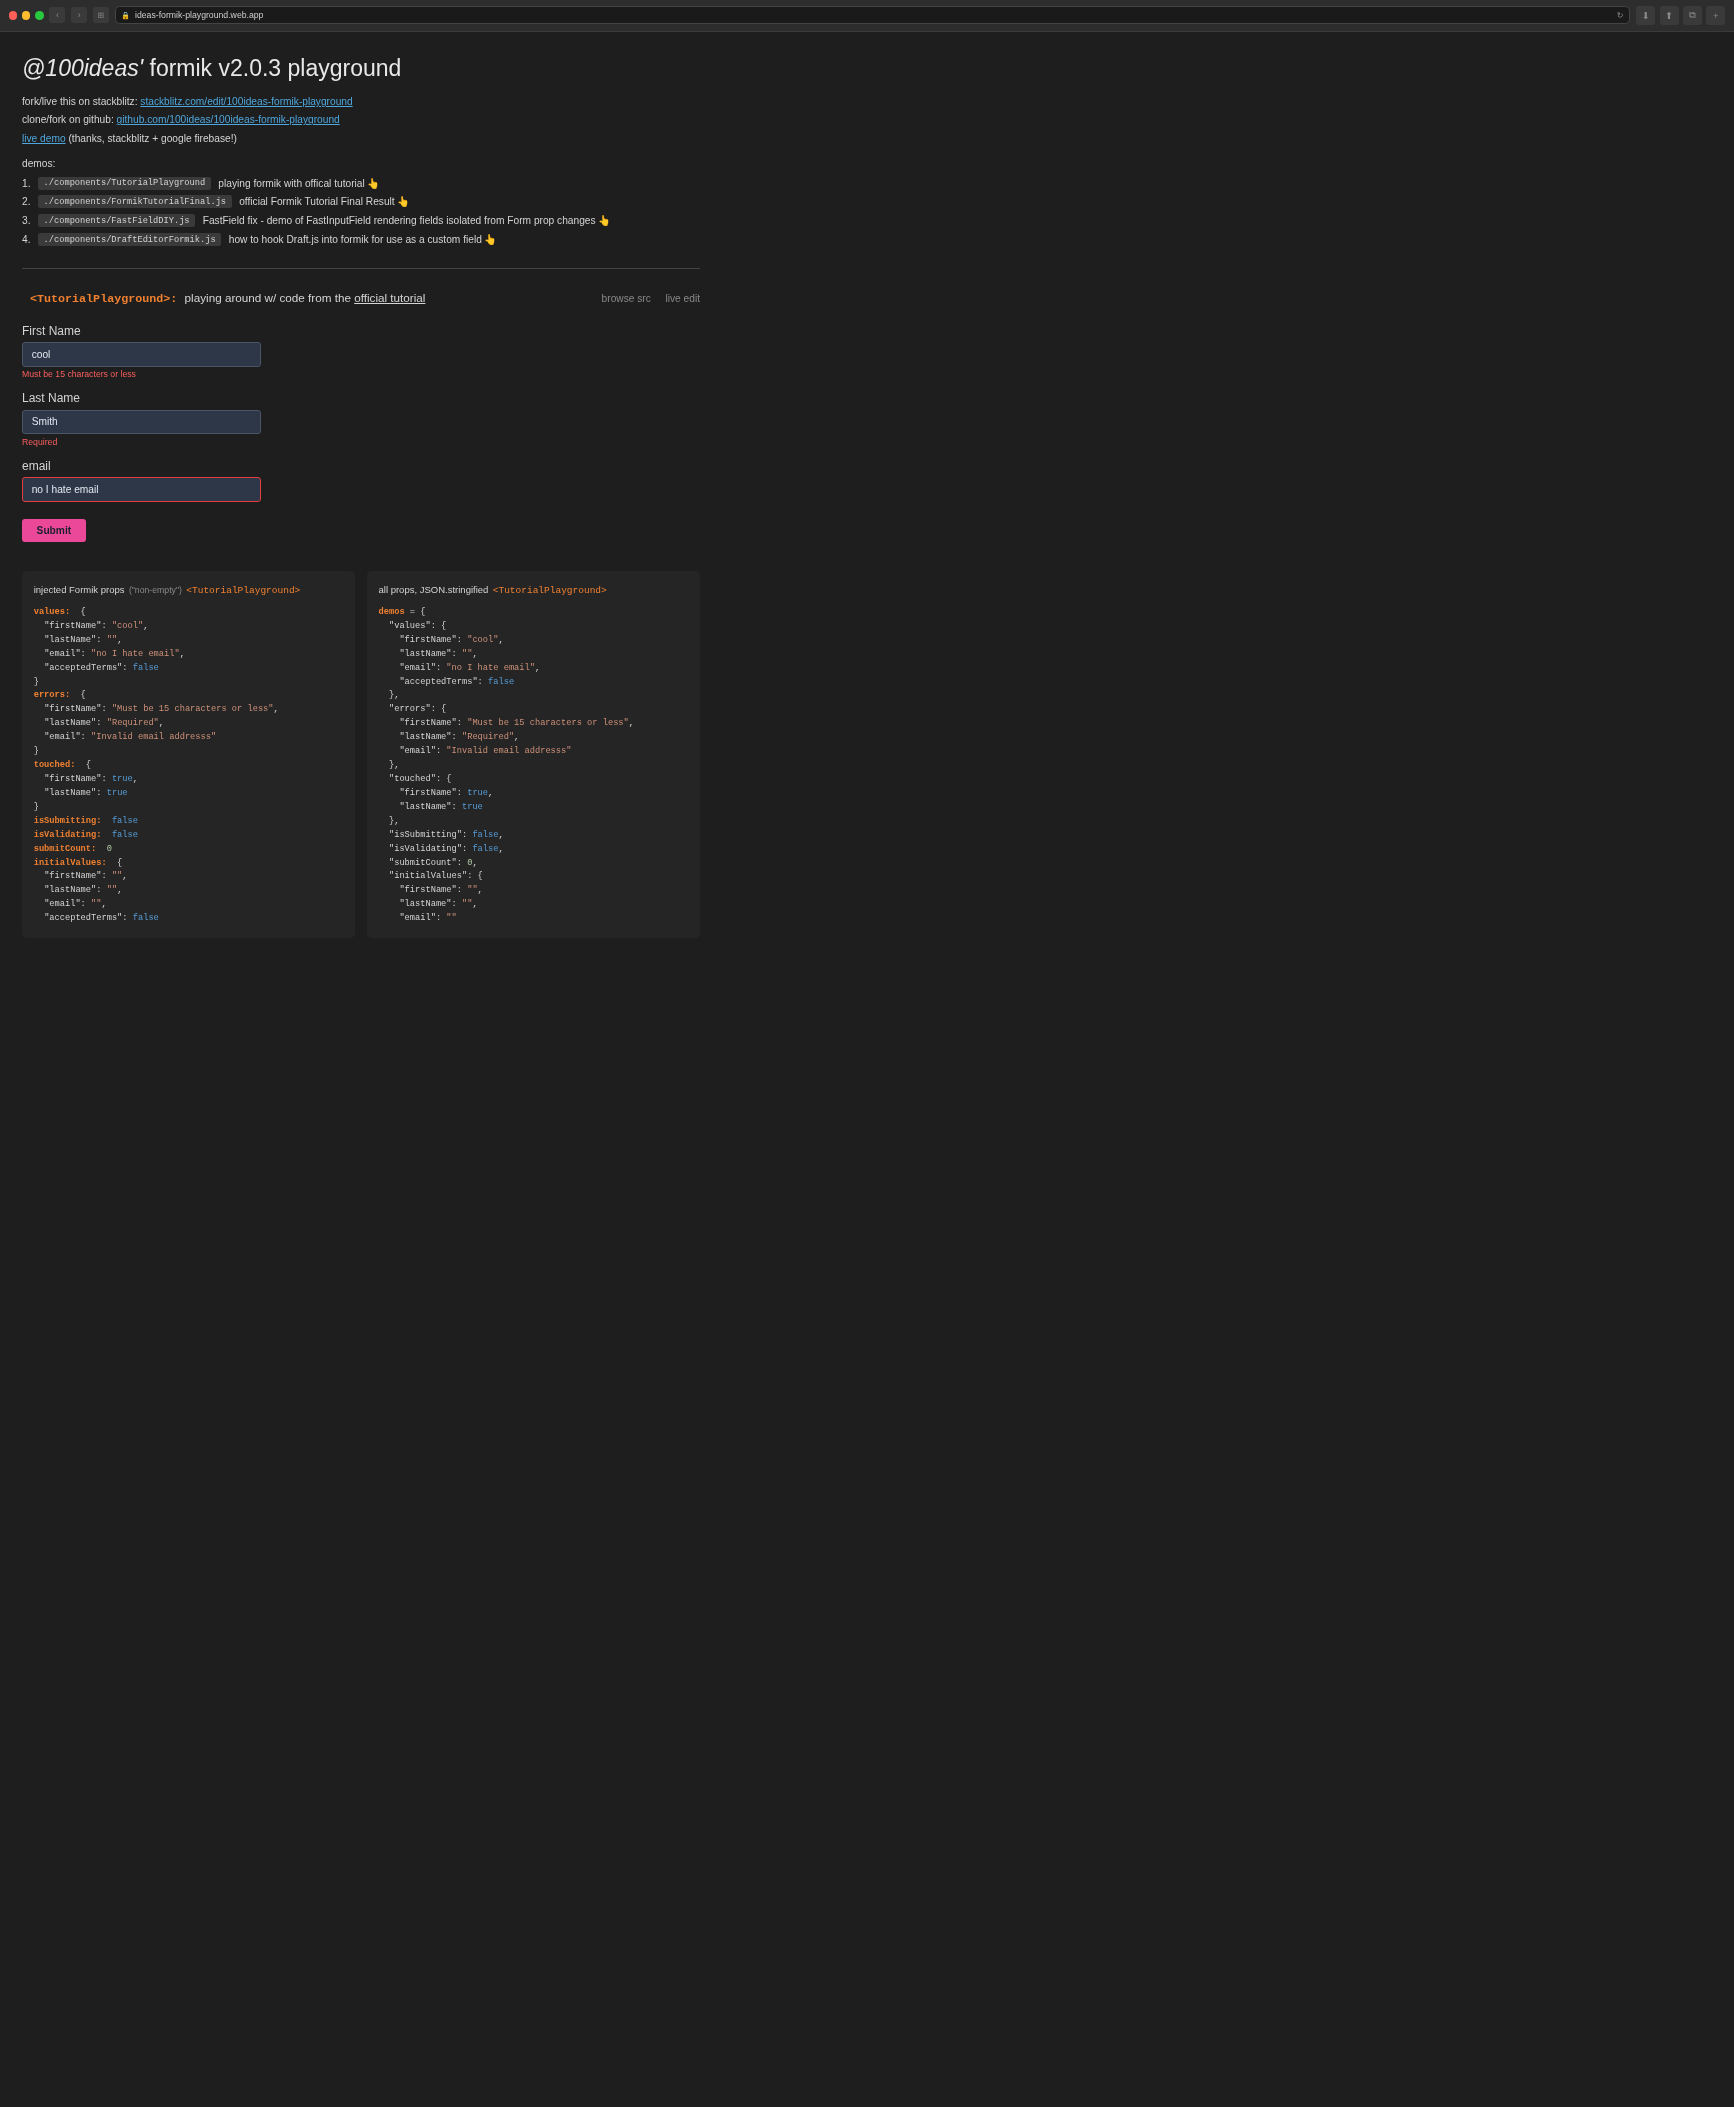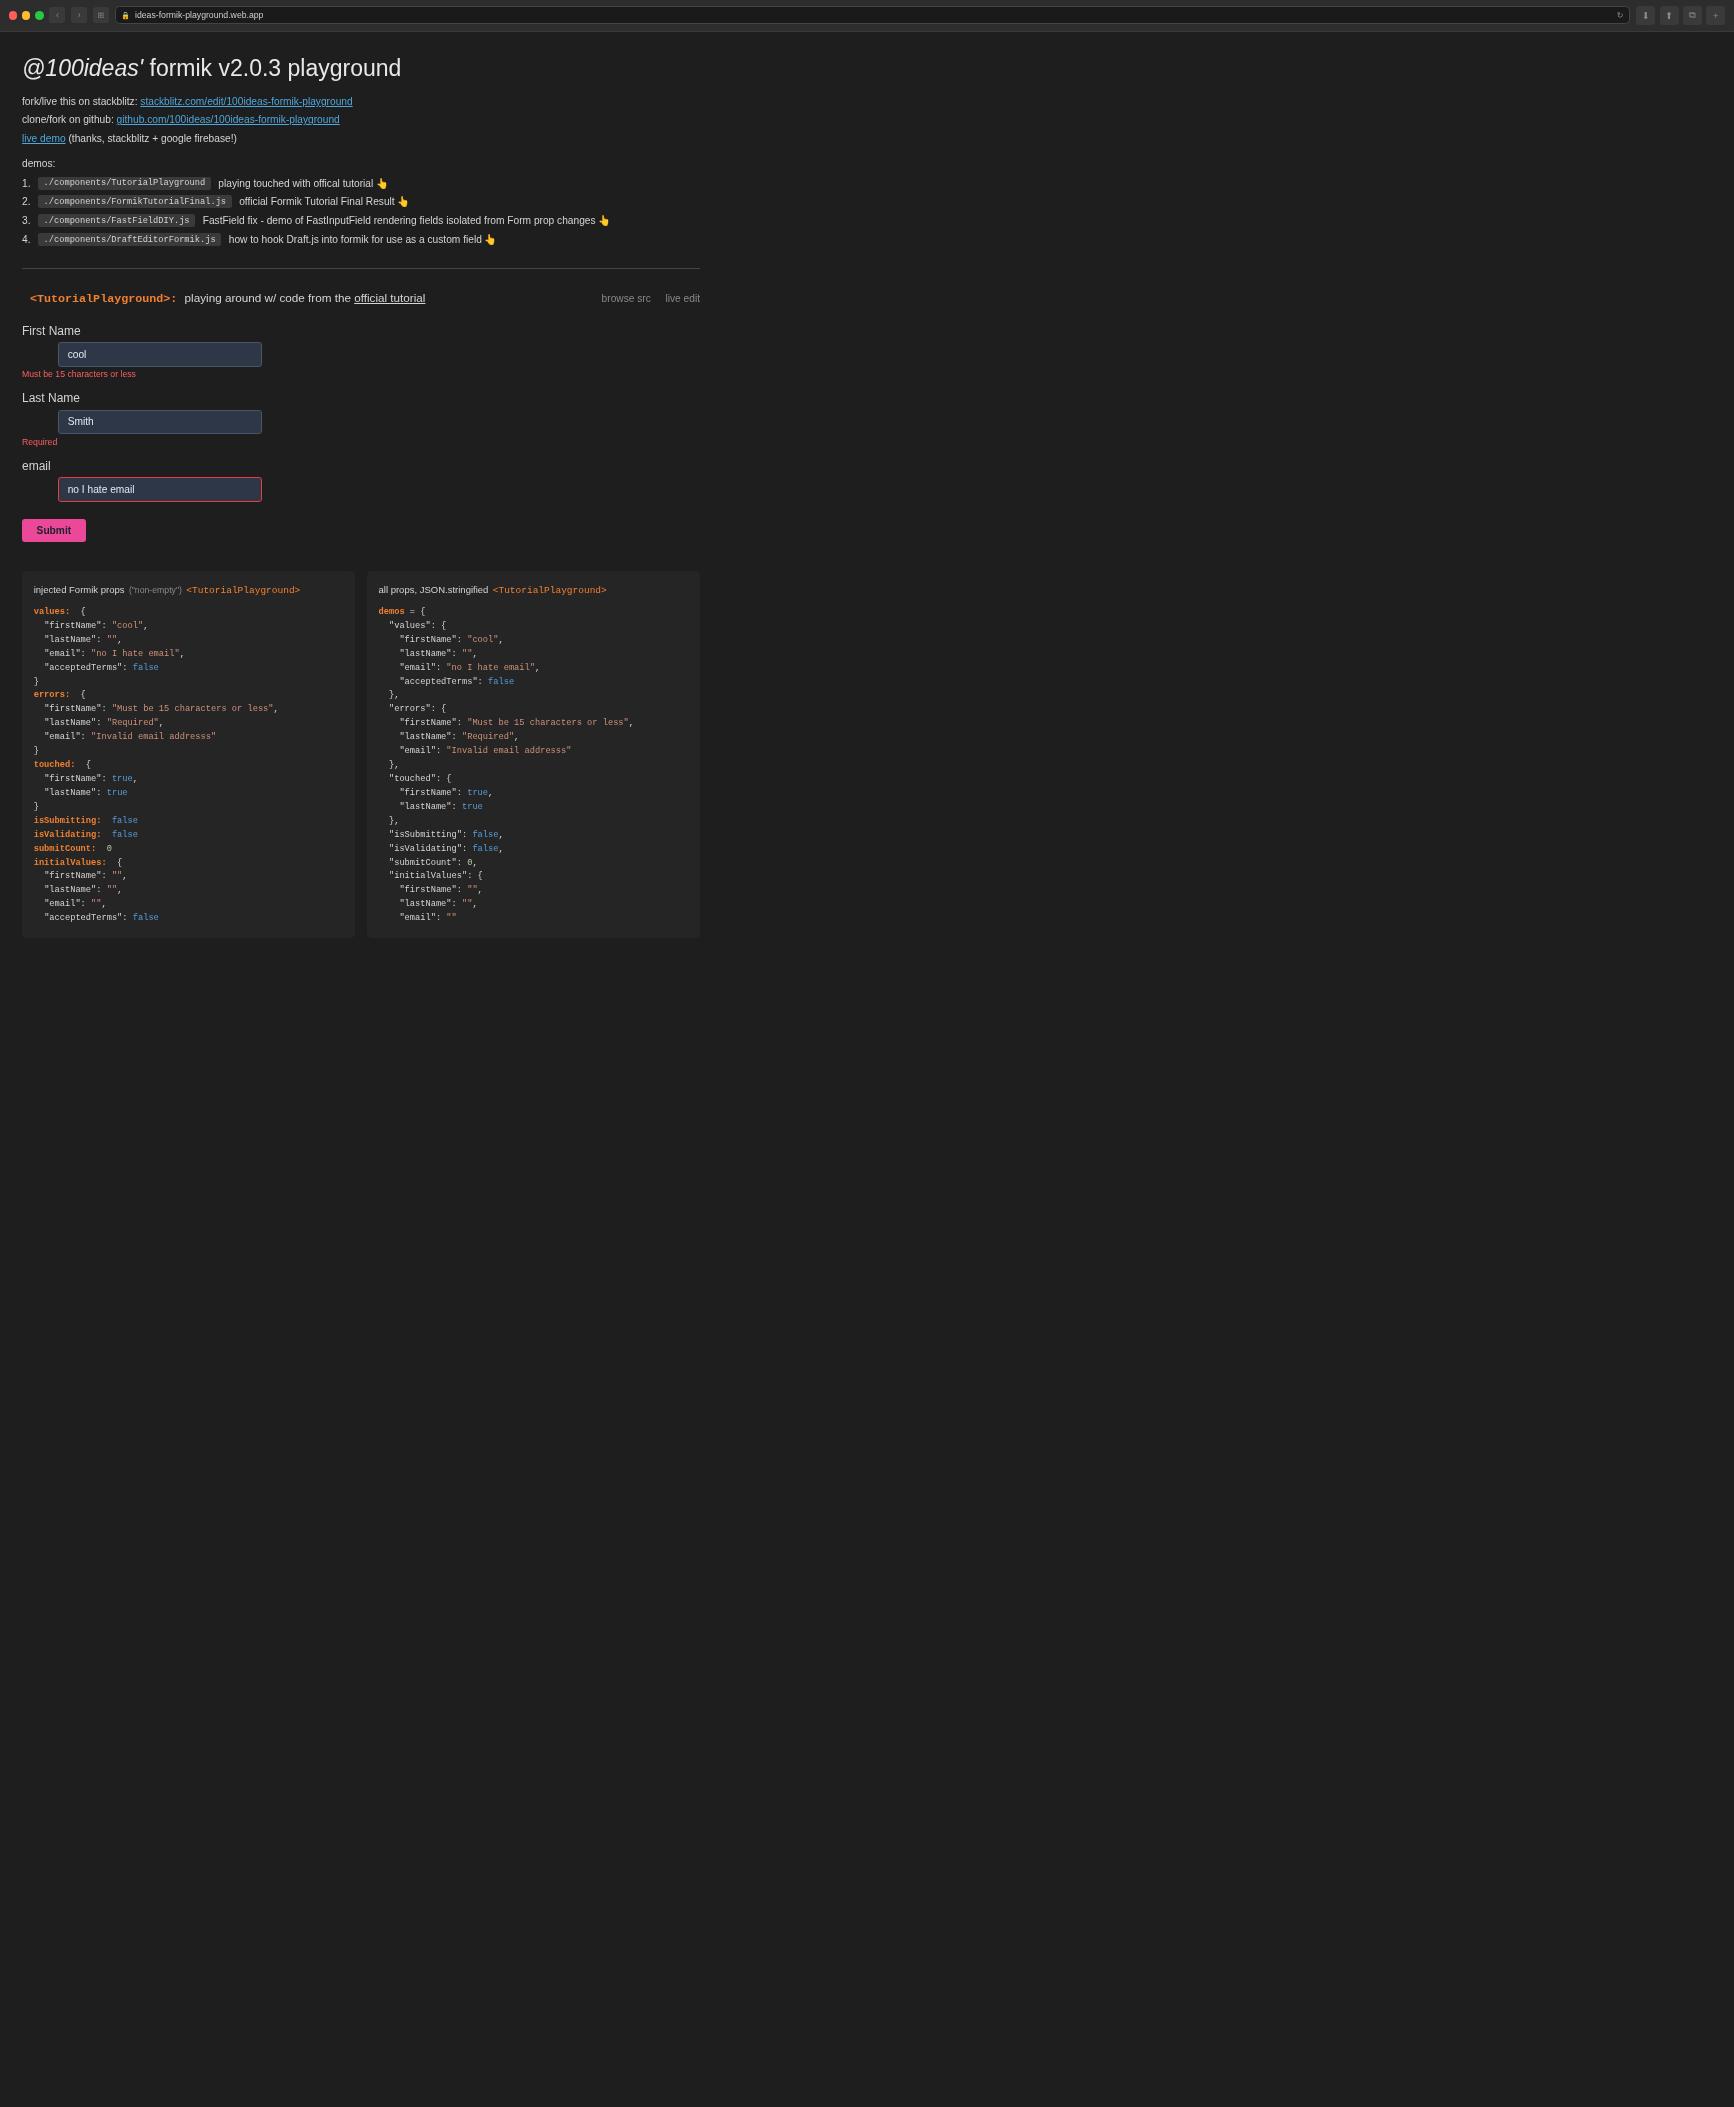--- a/index.html
+++ b/index.html
@@ -193,29 +193,28 @@
       margin-bottom: 11.7px;
     }
     .form-label {
       display: block;
       font-size: 12px;
       color: #d4d4d4;
       margin-bottom: 4.4px;
       font-weight: 500;
     }
     .form-input {
-      width: 204px;
+      width: 239px;
       background: #2d3748;
       border: 0.7px solid #4a5568;
       border-radius: 2.9px;
       padding: 5.8px 8.7px;
       color: #e2e8f0;
       font-size: 10.2px;
       outline: none;
-      margin-left: 36px;
     }
     .form-input.error-border {
       border-color: #e53e3e;
     }
     .error-msg {
       color: #fc5f5f;
       font-size: 8.7px;
       margin-top: 2.9px;
     }
     .required-msg {
@@ -331,21 +330,21 @@
   </div>
 
   <div class="demos-label">
     <span>demos:</span>
   </div>
 
   <ul class="demos-list">
     <li>
       <span class="demo-number">1.</span>
       <span class="code-badge">./components/TutorialPlayground</span>
-      <span class="demo-desc">playing touched with offical tutorial 👆</span>
+      <span class="demo-desc">playing formik with offical tutorial 👆</span>
     </li>
     <li>
       <span class="demo-number">2.</span>
       <span class="code-badge">./components/FormikTutorialFinal.js</span>
       <span class="demo-desc">official Formik Tutorial Final Result 👆</span>
     </li>
     <li>
       <span class="demo-number">3.</span>
       <span class="code-badge">./components/FastFieldDIY.js</span>
       <span class="demo-desc">FastField fix - demo of FastInputField rendering fields isolated from Form prop changes 👆</span>

